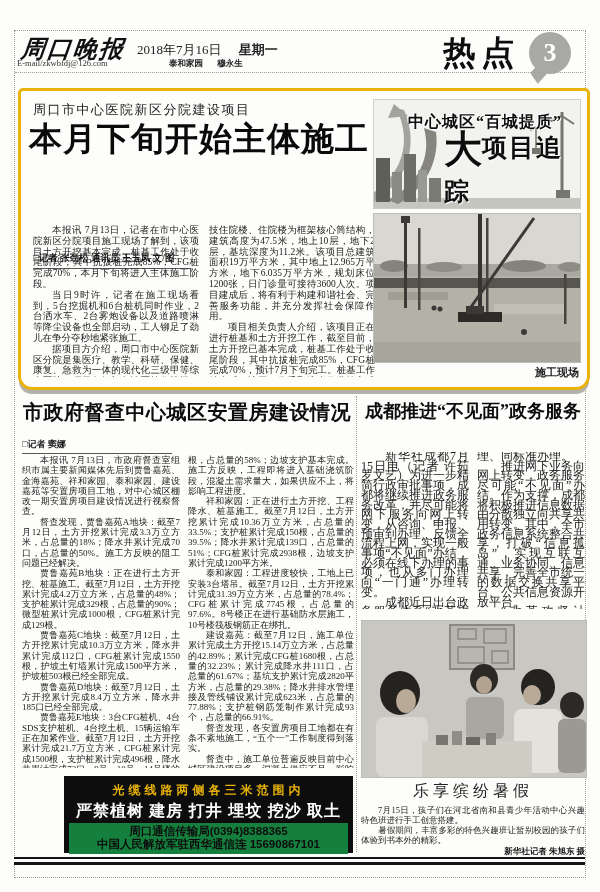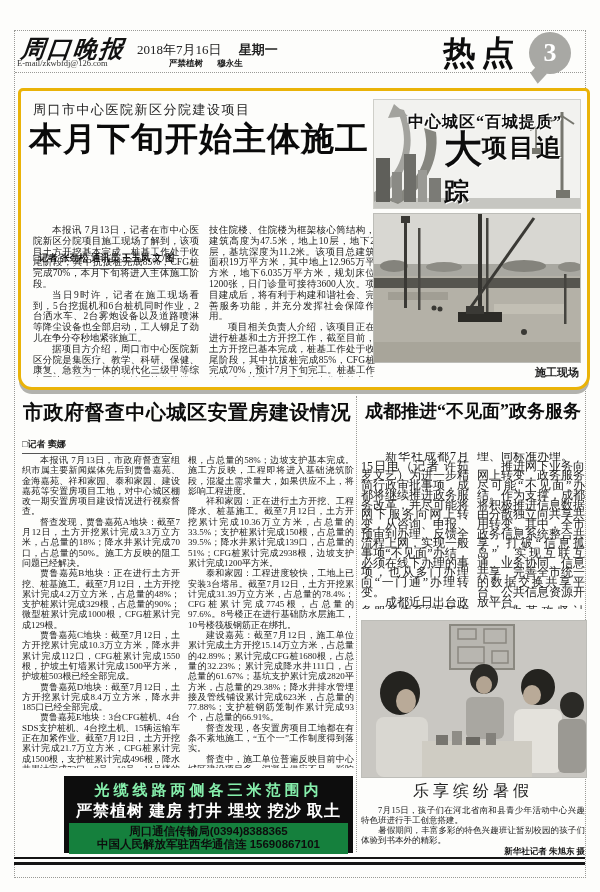--- a/index.html
+++ b/index.html
@@ -77,21 +77,21 @@
   .kids-photo{position:absolute;left:1px;top:225px;width:224px;height:156px;overflow:hidden;
         border:1px solid #bdbdb8;}
   .kids-caption{position:absolute;left:1px;top:386px;width:224px;}
   .kids-caption-title{text-align:center;font-size:16px;letter-spacing:4px;color:#222;margin-bottom:3px;}
   .kids-caption-text p{margin:0;font-size:8.5px;line-height:10px;text-align:justify;text-indent:2em;}
   .kids-credit{font-size:8.5px;text-align:right;font-weight:bold;margin-top:1px;}
 
   
   .ad-box{position:absolute;left:64px;top:776px;width:289px;height:77px;background:#0d0d0d;
         text-align:center;font-family:"Liberation Sans","DejaVu Sans",sans-serif;}
-  .ad-l1{color:#86efac;font-size:15px;font-weight:900;letter-spacing:4px;line-height:22px;padding-top:3px;}
+  .ad-l1{color:#eab308;font-size:12px;font-weight:900;letter-spacing:4px;line-height:22px;padding-top:3px;}
   .ad-l2{color:#fff;font-size:16px;font-weight:900;letter-spacing:1px;line-height:20px;}
   .ad-white{background:#15803d;margin:2px 5px 5px 5px;padding:2px 0 3px 0;}
   .ad-l3,.ad-l4{color:#0d0d0d;font-size:11.5px;font-weight:bold;line-height:13px;}
 
   .bottom-rule{position:absolute;left:14px;top:857px;width:571px;height:3px;
         border-top:2px solid #141414;border-bottom:3px solid #141414;background:#fdfdfb;}
 </style>
 </head>
 <body>
 
@@ -99,21 +99,21 @@
   <div class="dotted-frame"></div>
 
   <header class="masthead">
     <div class="logo">周口晚报</div>
     <div class="date-line">
       <span>2018年7月16日</span>
       <span class="wd">星期一</span>
     </div>
     <div class="mail-line">E-mail/zkwbfdj@126.com</div>
     <div class="editor-line">
-      <span>严禁植树</span>
+      <span>泰和家园</span>
       <span class="nm">穆永生</span>
     </div>
     <div class="section-name">热点</div>
     <div class="balloon">3</div>
   </header>
 
   <section class="main-card">
     <div class="kicker">周口市中心医院新区分院建设项目</div>
     <h1 class="main-headline" style="margin:0;font-family:Liberation Serif, serif;">本月下旬开始主体施工</h1>
     <div class="main-byline">□记者 张劲松 通讯员 王玉凤 文/图</div>

